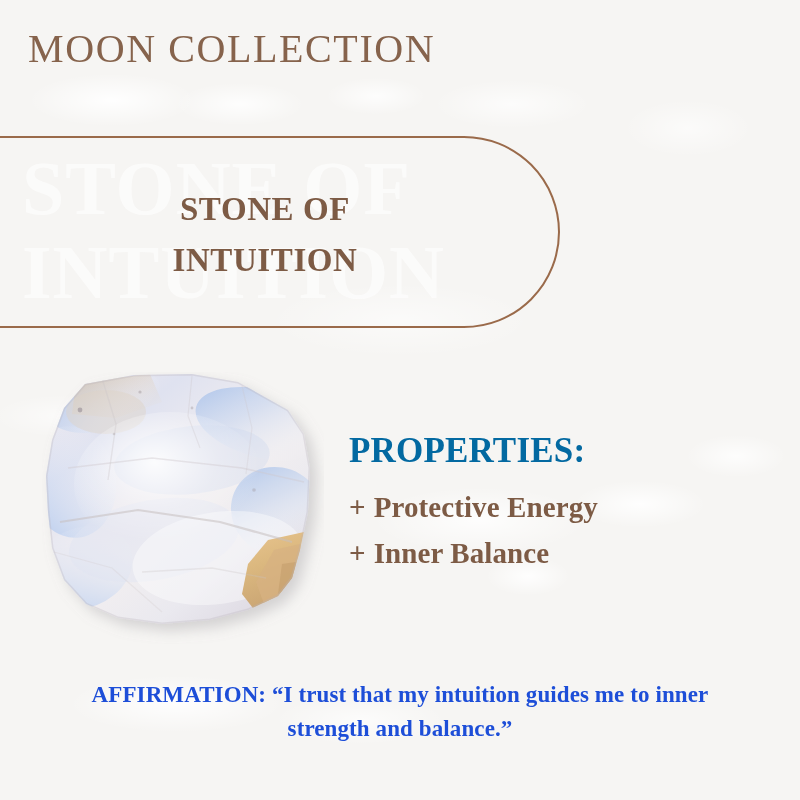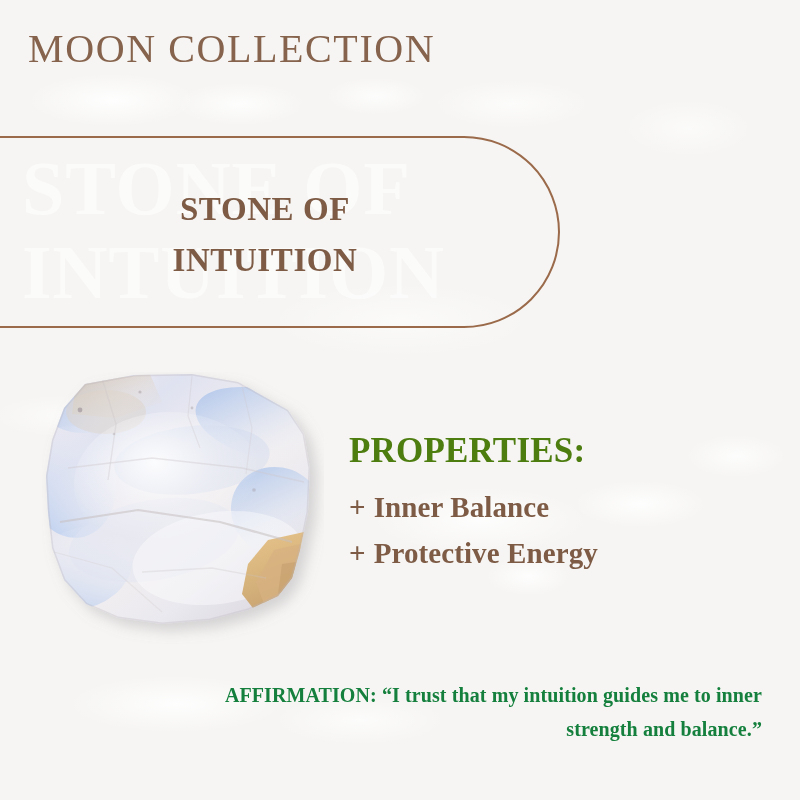--- a/index.html
+++ b/index.html
@@ -122,47 +122,47 @@
     left: 349px;
     top: 430px;
     width: 420px;
   }
   .properties-heading {
     font-family: "Liberation Serif", serif;
     font-weight: 700;
     font-size: 35px;
     line-height: 42px;
     letter-spacing: 0.2px;
-    color: #4d7c0f;
+    color: #0369a1;
     margin-bottom: 12px;
   }
   .prop-item {
     font-family: "Liberation Serif", serif;
     font-weight: 700;
     font-size: 29px;
     line-height: 46px;
     letter-spacing: 0.1px;
     color: #7d5b45;
     white-space: nowrap;
   }
   .prop-item .bullet { margin-right: 8px; }
 
   
   .affirmation {
     position: absolute;
     left: 38px;
     top: 678px;
     width: 724px;
-    text-align: right;
-    font-family: "Liberation Serif", serif;
-    font-weight: 700;
-    font-size: 20px;
+    text-align: center;
+    font-family: "Liberation Serif", serif;
+    font-weight: 700;
+    font-size: 23px;
     line-height: 34px;
     letter-spacing: 0.1px;
-    color: #15803d;
+    color: #1d4ed8;
   }
 </style>
 </head>
 <body>
 
 <div id="card">
 
   <div class="texture"></div>
 
   <div class="collection-title">MOON COLLECTION</div>
@@ -272,24 +272,24 @@
                  L120,252 L76,246 L44,232 L22,208 L10,176 L6,140
                  L4,104 L10,68 L22,36 Z" fill="none" stroke="#b9b2b8" stroke-width="3" opacity="0.3"></path>
       </g>
     </svg>
   </div>
 
   <div class="properties">
     <div class="properties-heading">PROPERTIES:</div>
 
     <div class="prop-item">
-      <span class="bullet">+</span><span>Inner Balance</span>
+      <span class="bullet">+</span><span>Protective Energy</span>
     </div>
     <div class="prop-item">
-      <span class="bullet">+</span><span>Protective Energy</span>
+      <span class="bullet">+</span><span>Inner Balance</span>
     </div>
   </div>
 
   <div class="affirmation">
     <div>AFFIRMATION: “I trust that my intuition guides me to inner</div>
     <div>strength and balance.”</div>
   </div>
 
 </div>
 

